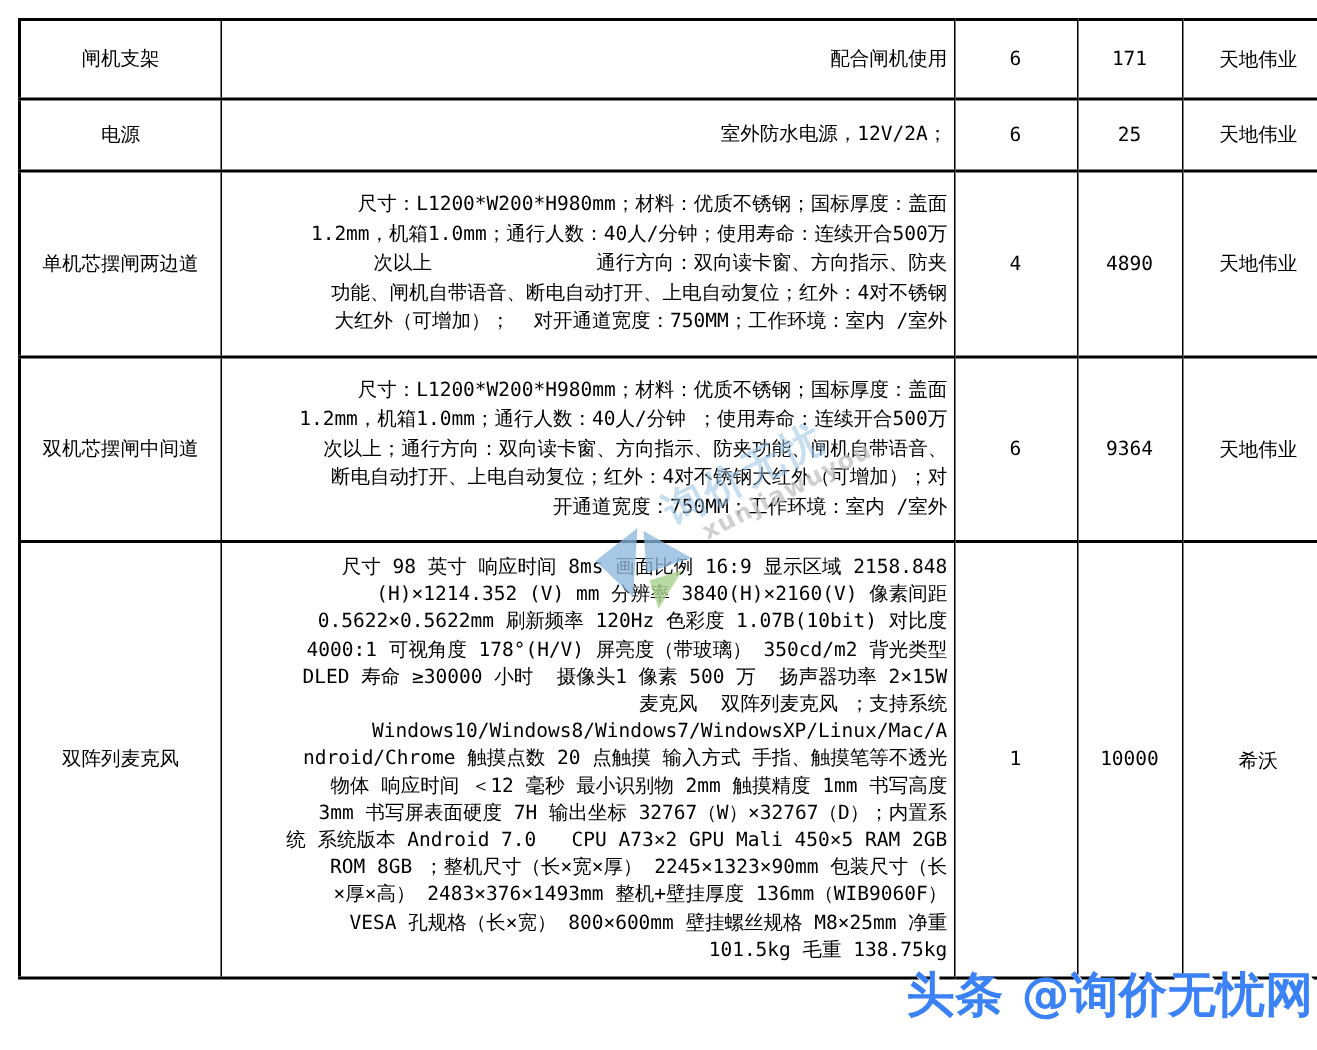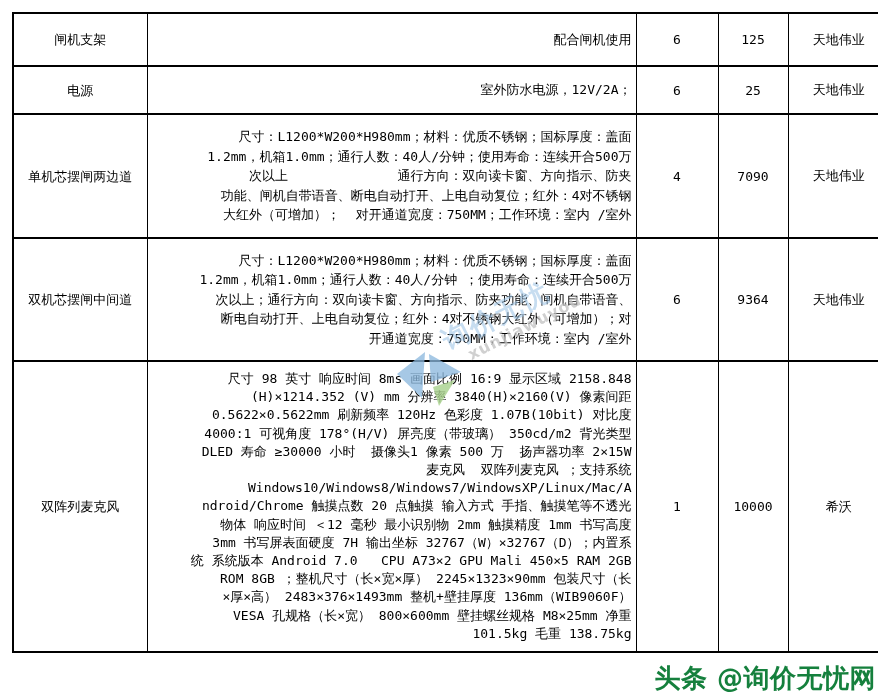--- a/index.html
+++ b/index.html
@@ -30,23 +30,23 @@
                pointer-events:none; opacity:0.9; }
   .wm-logo { position:absolute; left:2px; top:51px; }
   .wm-text { position:absolute; left:68px; top:22px; transform:rotate(-27deg);
              transform-origin:0 100%; text-align:left;
              font-family:"DejaVu Sans",sans-serif; }
   .wm-cn { font-size:27px; letter-spacing:2px; font-weight:bold; opacity:0.62; }
   .wm-en { font-size:16px; letter-spacing:1px; margin:-5px 0 0 16px; font-weight:bold; opacity:0.85; }
 
   
   .badge {
-    position:absolute; right:2px; bottom:4px;
+    position:absolute; right:2px; bottom:14px;
     font-family:"DejaVu Sans",sans-serif; font-weight:bold;
-    font-size:26px; color:#15803d; letter-spacing:0.5px;
+    font-size:32px; color:#3b82f6; letter-spacing:0.5px;
     text-shadow:2px 2px 0 #ffffff, 3px 3px 0 #ffffff, 1px 1px 0 #ffffff;
     white-space:nowrap;
   }
 </style>
 </head>
 <body>
 
 <div class="page">
 
   <table class="spec">
@@ -57,21 +57,21 @@
       <col style="width:70px">
         <col style="width:102px">
     </colgroup>
     <tbody>
       <tr style="height:53px">
         <td class="c-name">闸机支架</td>
         <td class="c-desc">
             <div class="desc">配合闸机使用</div>
           </td>
         <td class="c-qty">6</td>
-        <td class="c-price">125</td>
+        <td class="c-price">171</td>
         <td class="c-brand">天地伟业</td>
       </tr>
       <tr style="height:48px">
         <td class="c-name">电源</td>
         <td class="c-desc">
             <div class="desc">室外防水电源，12V/2A；</div>
           </td>
         <td class="c-qty">6</td>
         <td class="c-price">25</td>
         <td class="c-brand">天地伟业</td>
@@ -79,21 +79,21 @@
       <tr style="height:124px">
         <td class="c-name">单机芯摆闸两边道</td>
         <td class="c-desc">
             <div class="desc">尺寸：L1200*W200*H980mm；材料：优质不锈钢；国标厚度：盖面
 1.2mm，机箱1.0mm；通行人数：40人/分钟；使用寿命：连续开合500万
 次以上              通行方向：双向读卡窗、方向指示、防夹
 功能、闸机自带语音、断电自动打开、上电自动复位；红外：4对不锈钢
 大红外（可增加）；  对开通道宽度：750MM；工作环境：室内 /室外</div>
           </td>
         <td class="c-qty">4</td>
-        <td class="c-price">7090</td>
+        <td class="c-price">4890</td>
         <td class="c-brand">天地伟业</td>
       </tr>
       <tr style="height:123px">
         <td class="c-name">双机芯摆闸中间道</td>
         <td class="c-desc">
             <div class="desc">尺寸：L1200*W200*H980mm；材料：优质不锈钢；国标厚度：盖面
 1.2mm，机箱1.0mm；通行人数：40人/分钟 ；使用寿命：连续开合500万
 次以上；通行方向：双向读卡窗、方向指示、防夹功能、闸机自带语音、
 断电自动打开、上电自动复位；红外：4对不锈钢大红外（可增加）；对
 开通道宽度：750MM；工作环境：室内 /室外</div>

